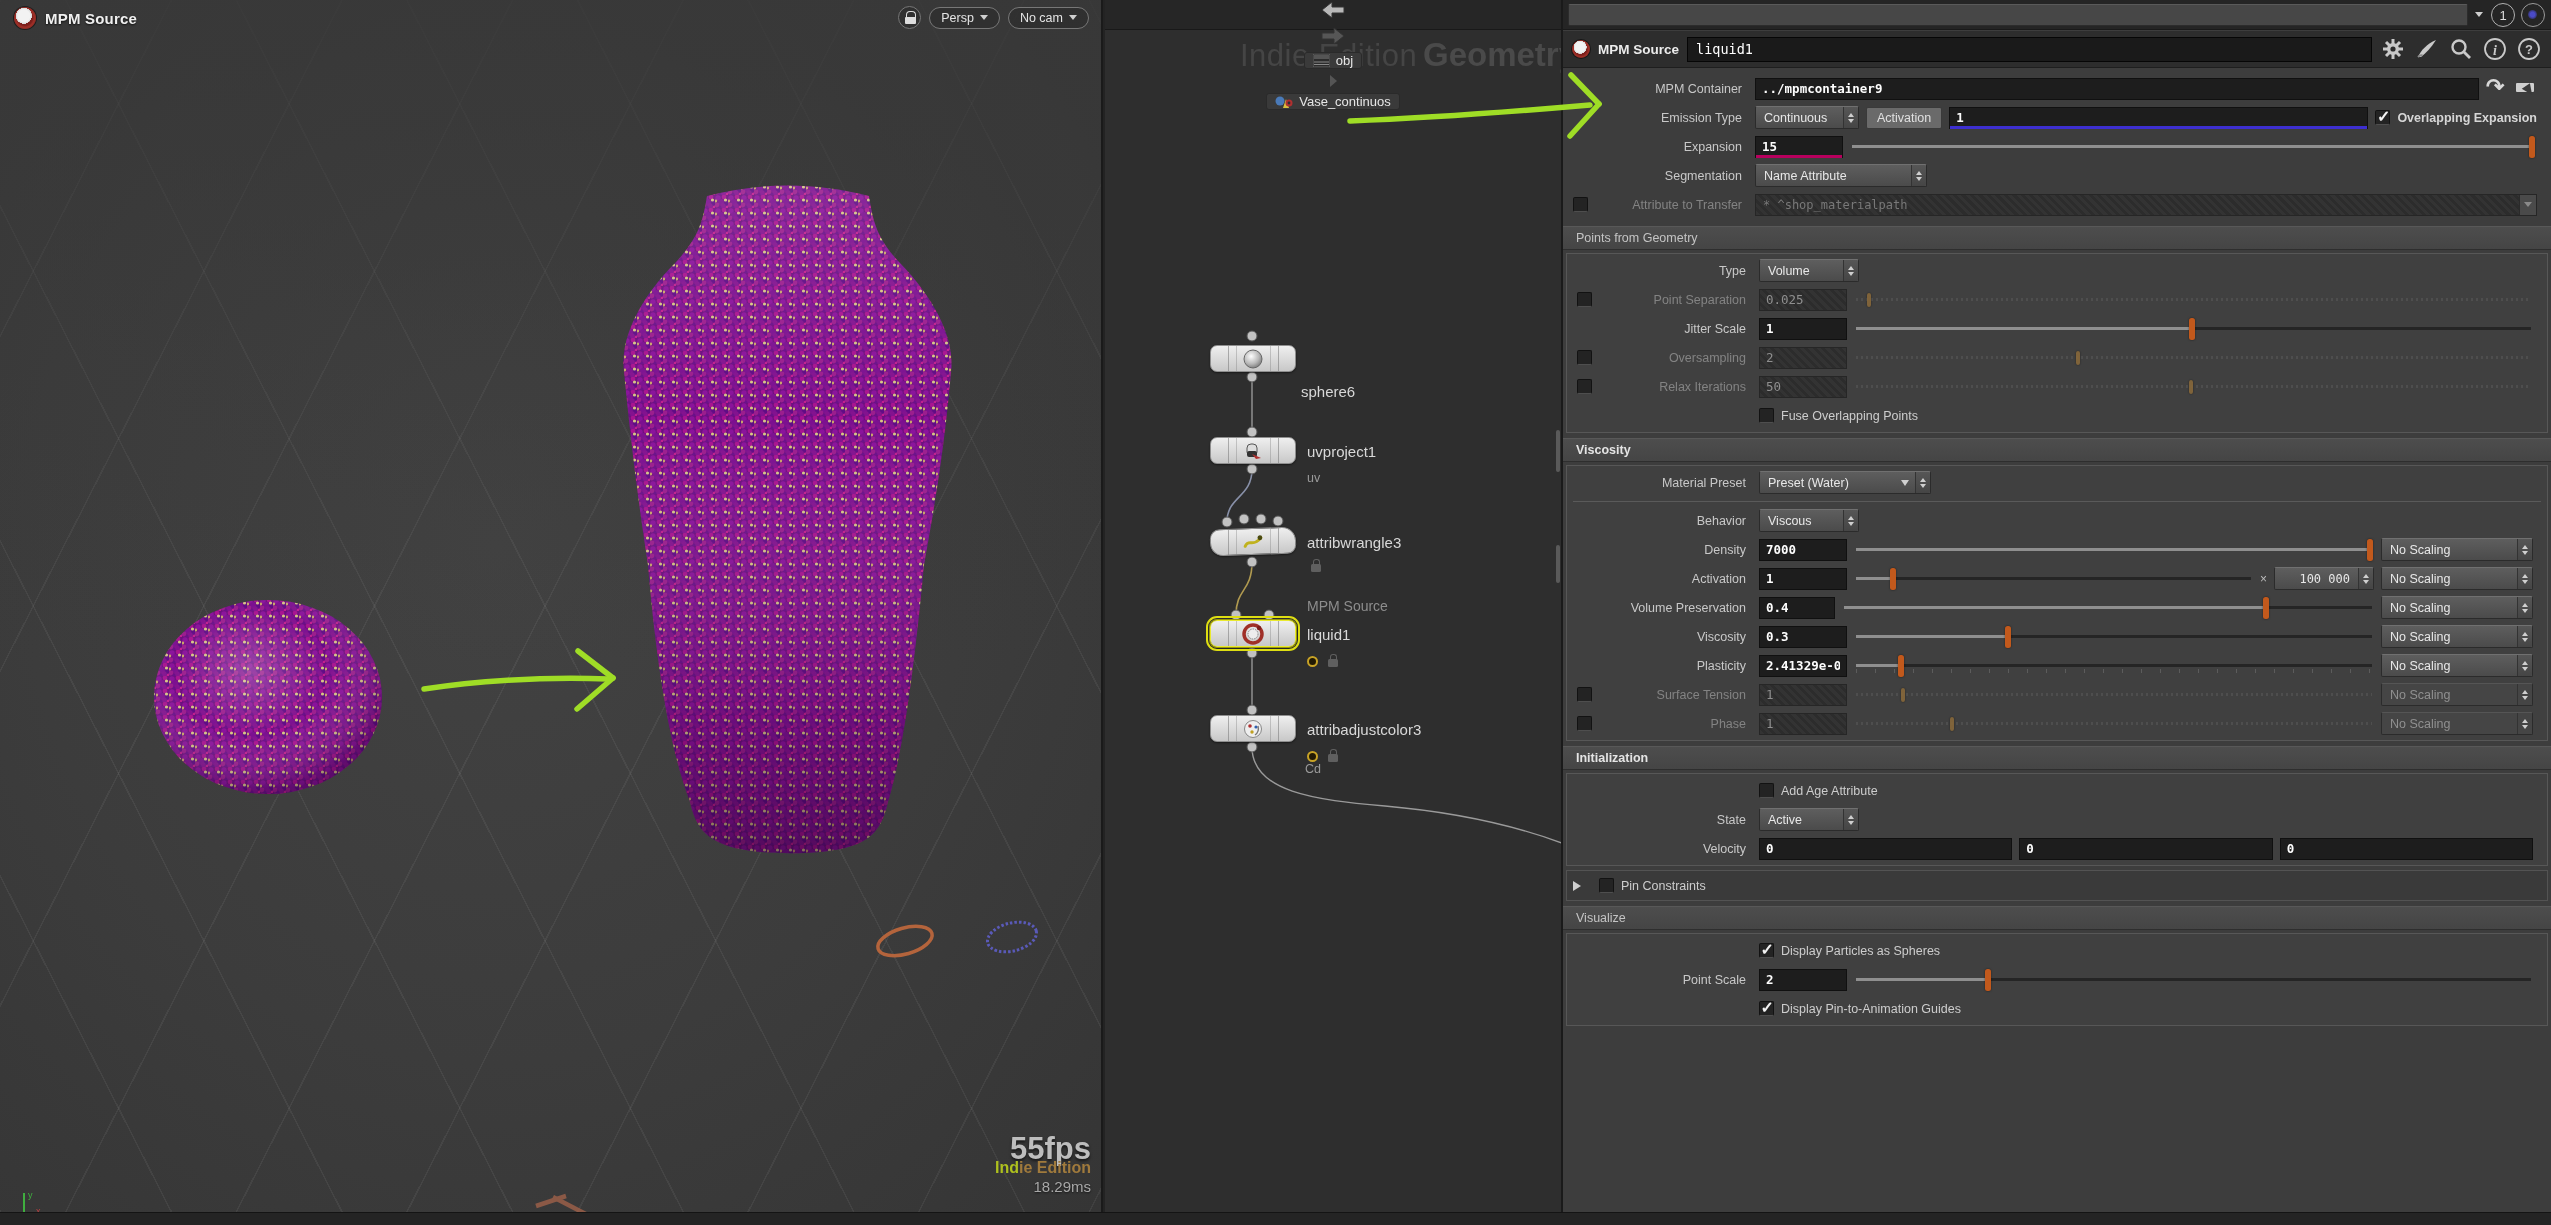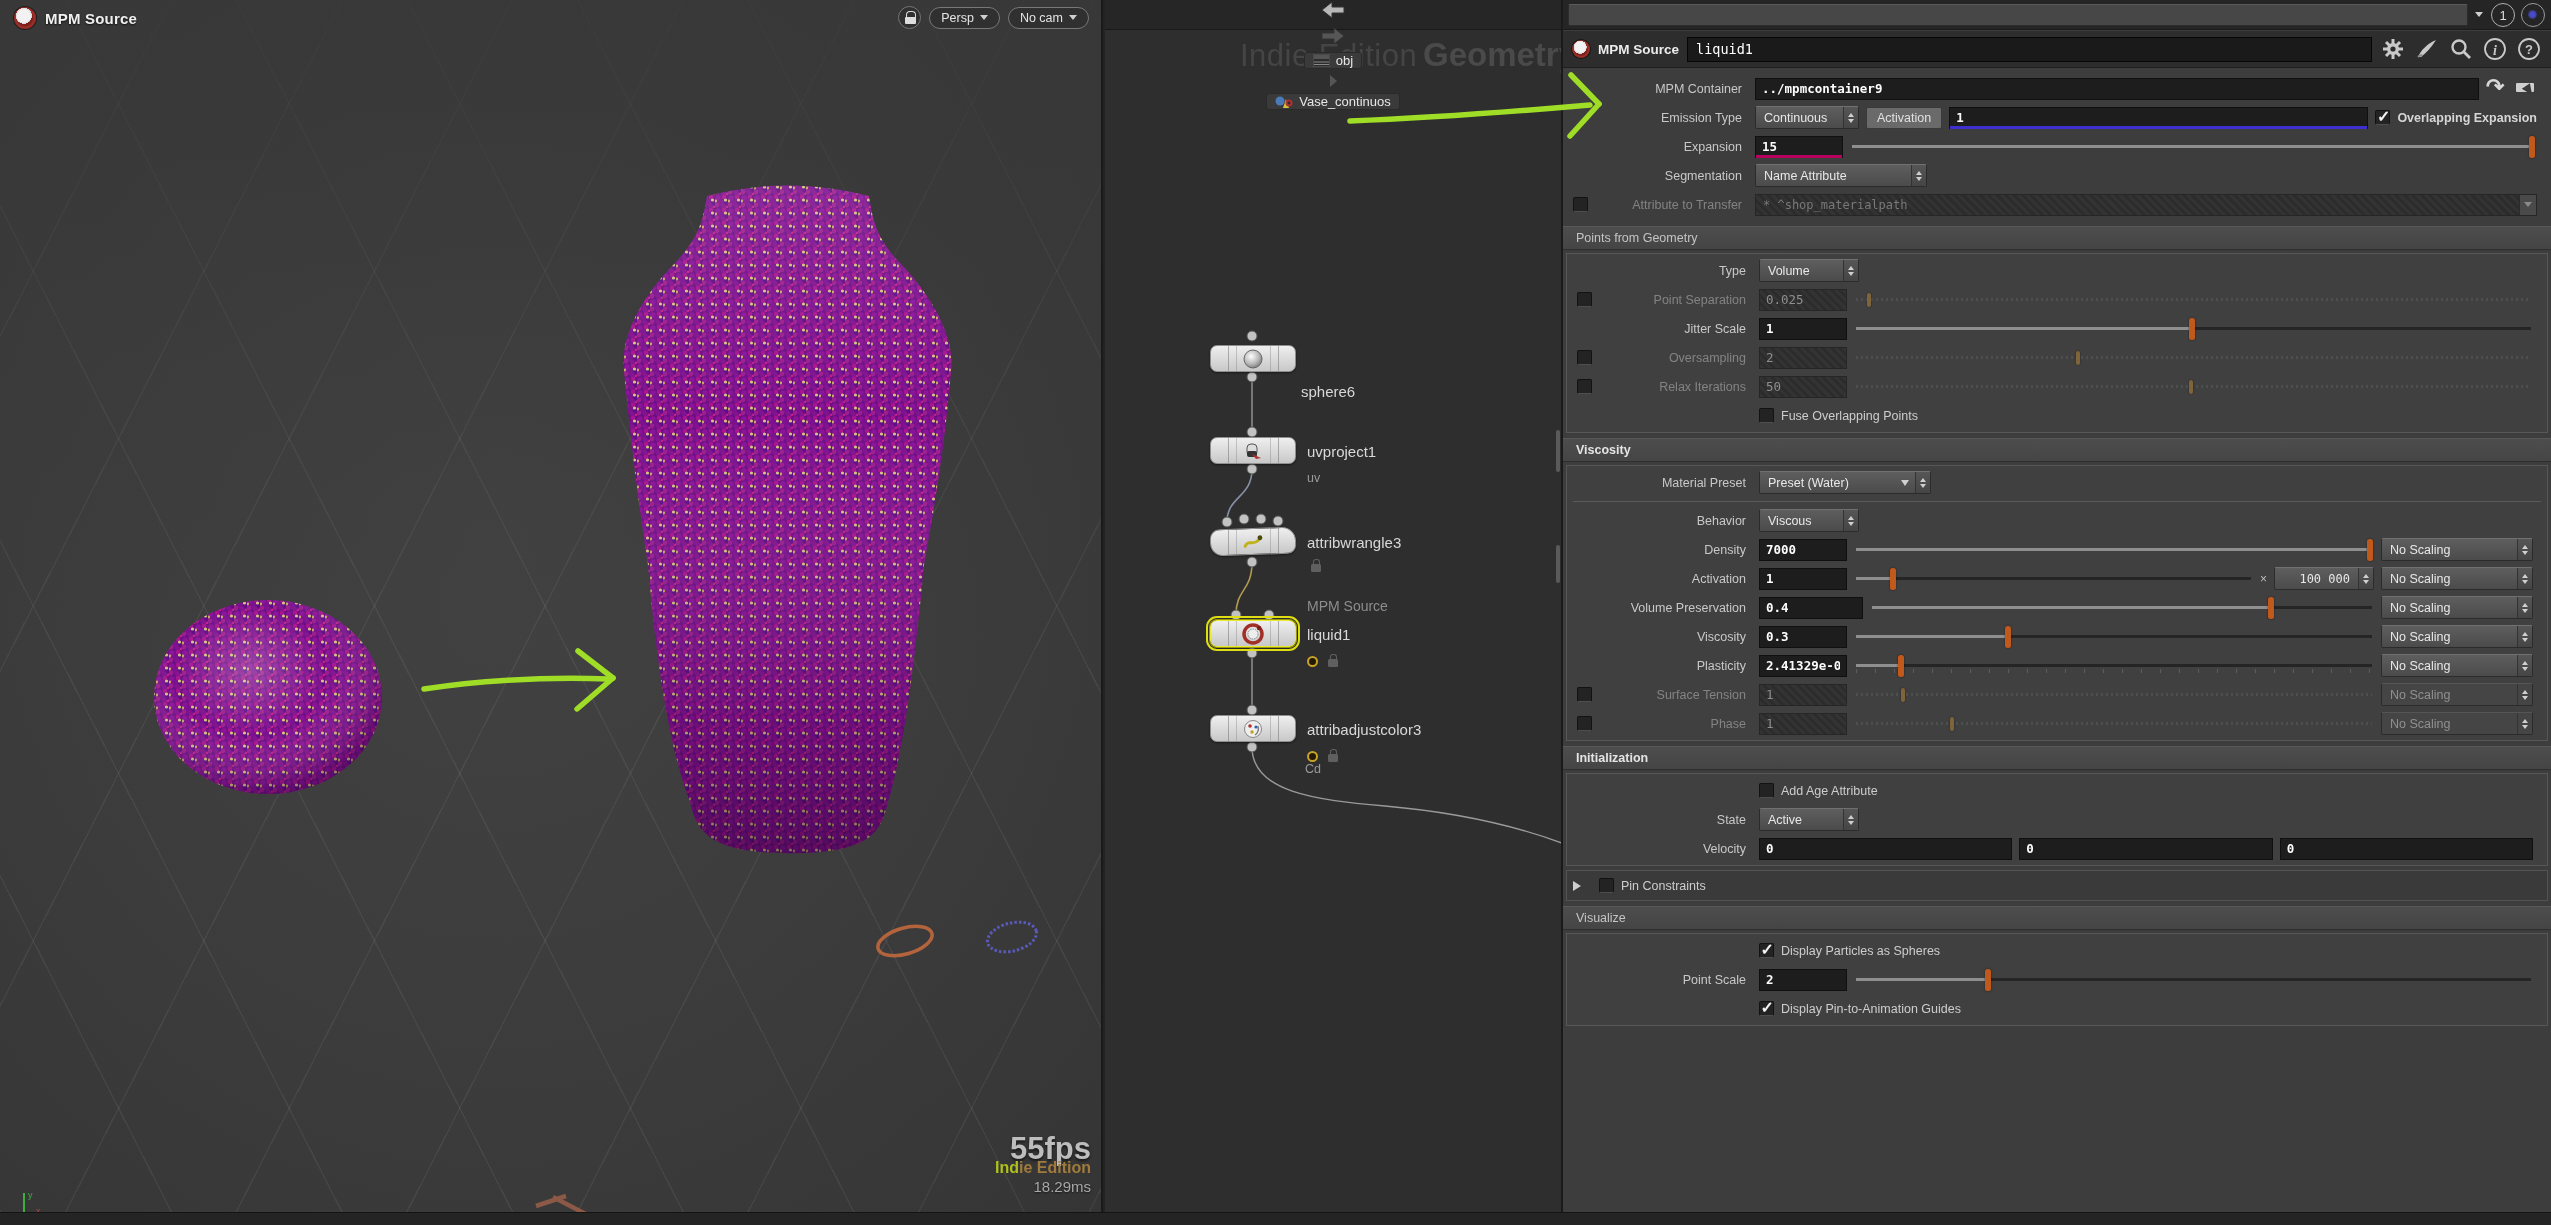--- a/index.html
+++ b/index.html
@@ -708,21 +708,21 @@
                   <i class="up"></i>
                   <i class="dn"></i>
                 </span>
               </div>
             </div>
           </div>
           <div class="prow">
             <div class="pre"></div>
             <div class="plabel">Volume Preservation</div>
             <div class="pctrls">
-              <div class="wfield" style="width: 104px; align-items: center;">
+              <div class="wfield" style="width: 76px; align-items: center;">
                 <span>0.4</span>
               </div>
               <div class="wslider">
                 <div class="track"></div>
                 <div class="fill" style="width: calc(80% - 4px);"></div>
                 <div class="handle" style="left: calc(80% - 5px);"></div>
               </div>
               <div class="wnoscale" style="width: 152px;">
                 <span class="lbl">No Scaling</span>
                 <span class="spin">

